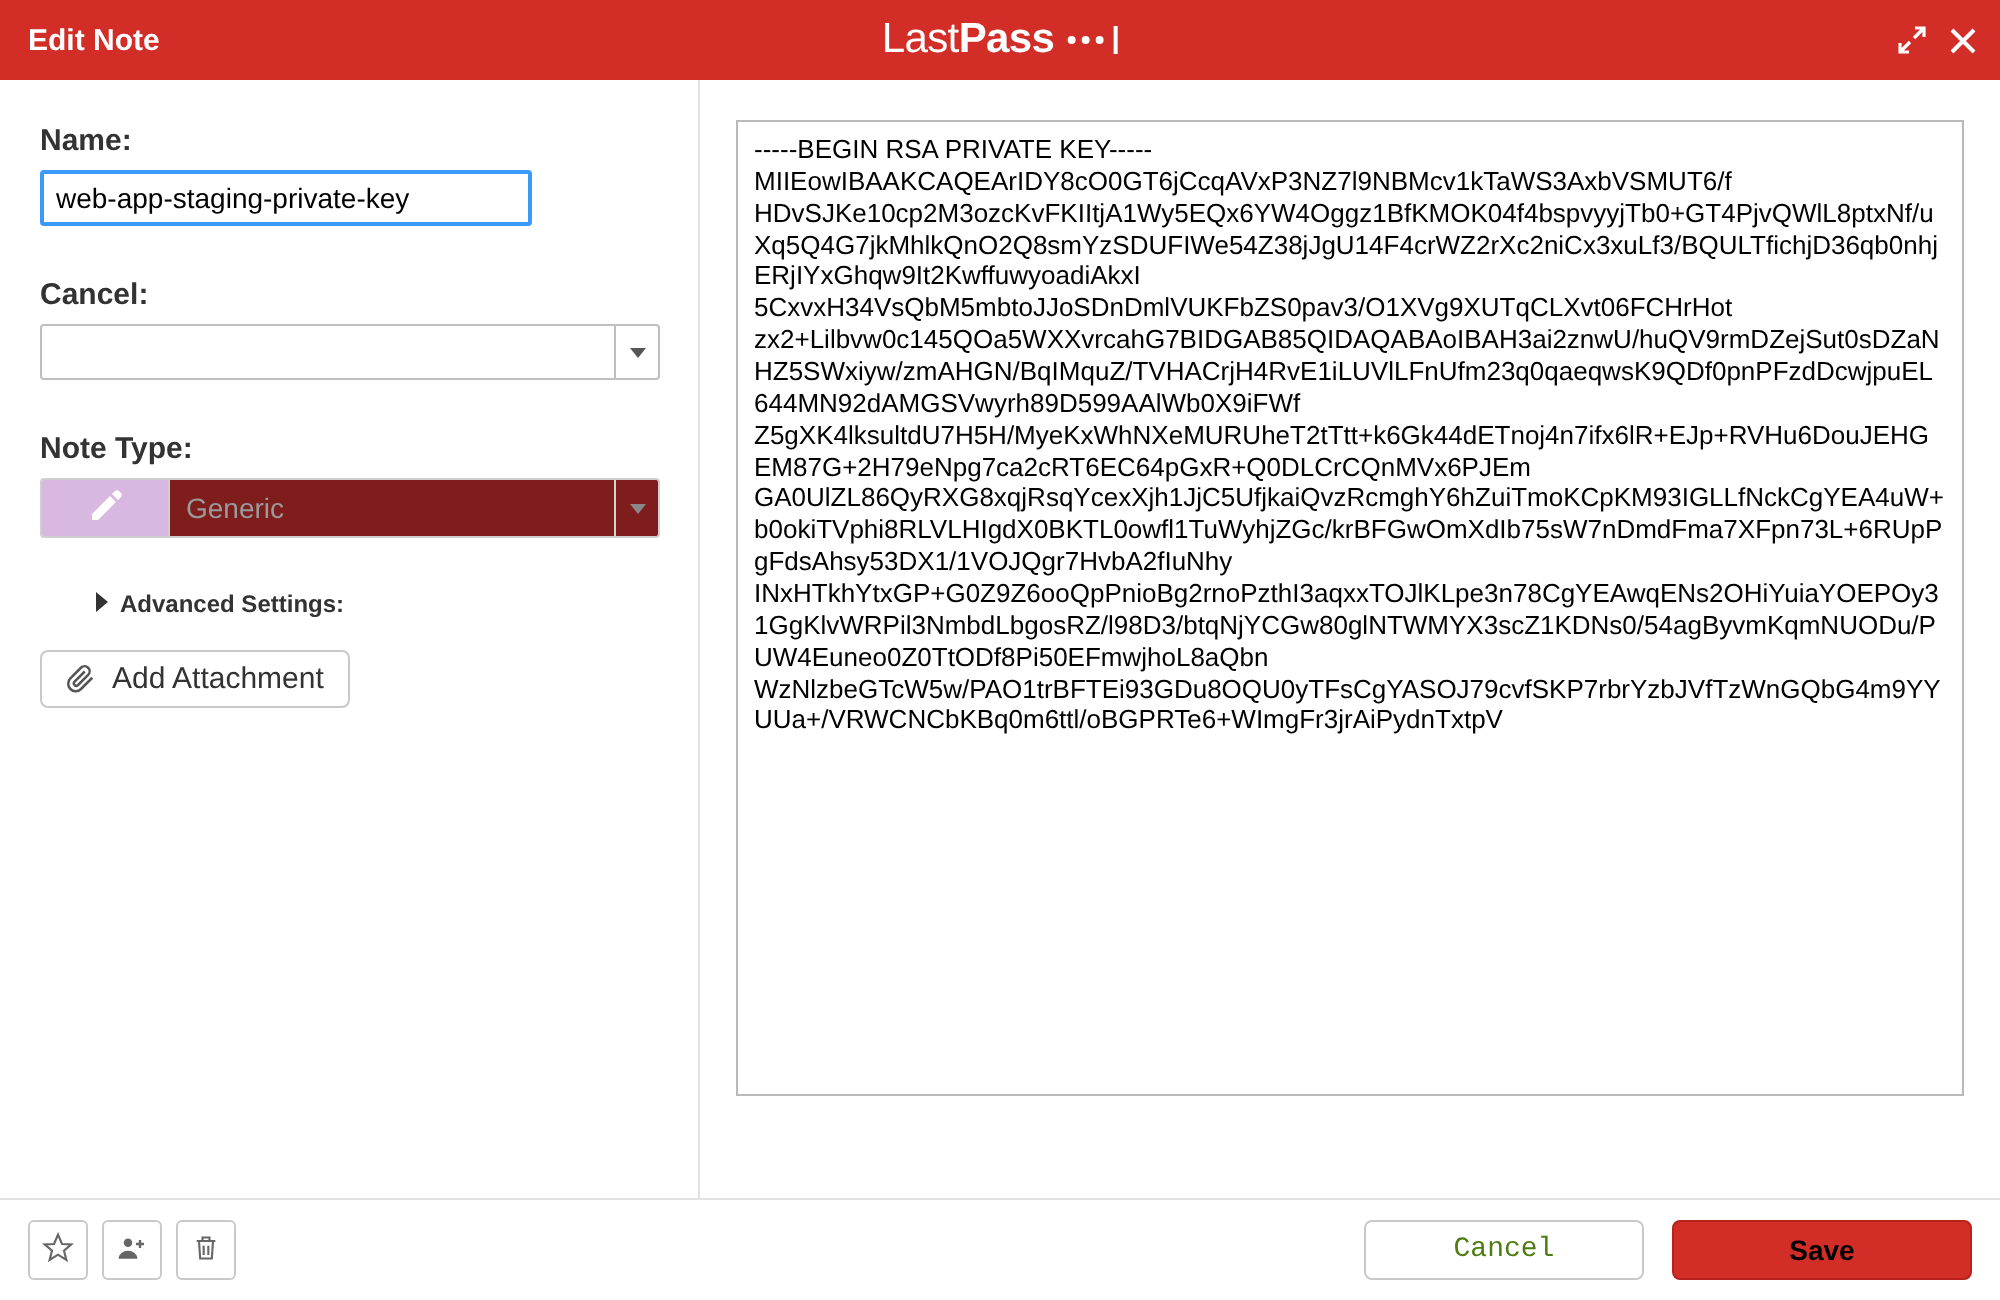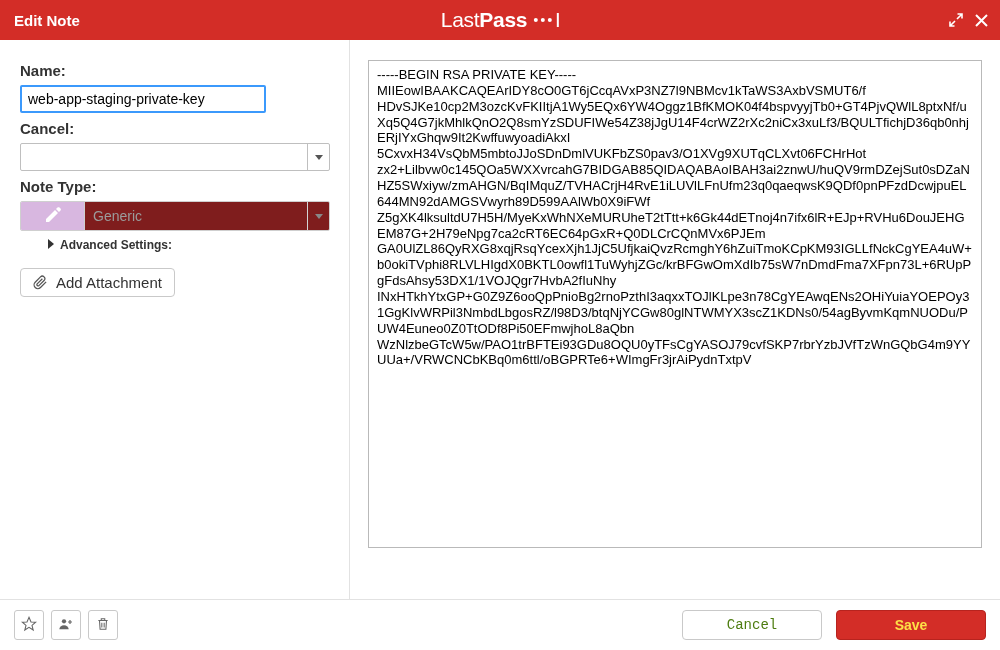--- a/index.html
+++ b/index.html
@@ -114,21 +114,21 @@
     display: flex;
     align-items: center;
   }
   .dropdown .caret {
     width: 22px;
     border-left: 1px solid #bfbfbf;
     display: flex;
     align-items: center;
     justify-content: center;
   }
-  .field-group { margin-bottom: 7px; }
+  .field-group { margin-bottom: 26px; }
 
   .note-type-row {
     display: flex;
     width: 310px;
     height: 30px;
     border: 1px solid #cfcfcf;
     border-radius: 2px;
     overflow: hidden;
   }
   .note-type-row .pencil {
@@ -229,21 +229,21 @@
   .btn-cancel {
     border: 1px solid #c9c9c9;
     background: #fff;
     color: #4d7c0f;
     margin-right: 14px;
     font-family: Liberation Mono, monospace;
   }
   .btn-save {
     border: 1px solid #b7231e;
     background: #d32d27;
-    color: #fde047;
+    color: #000000;
     font-weight: 600;
     min-width: 150px;
   }
 </style>
 </head>
 <body>
 
 <div class="header">
   <div class="title">Edit Note</div>
   <div class="brand">

